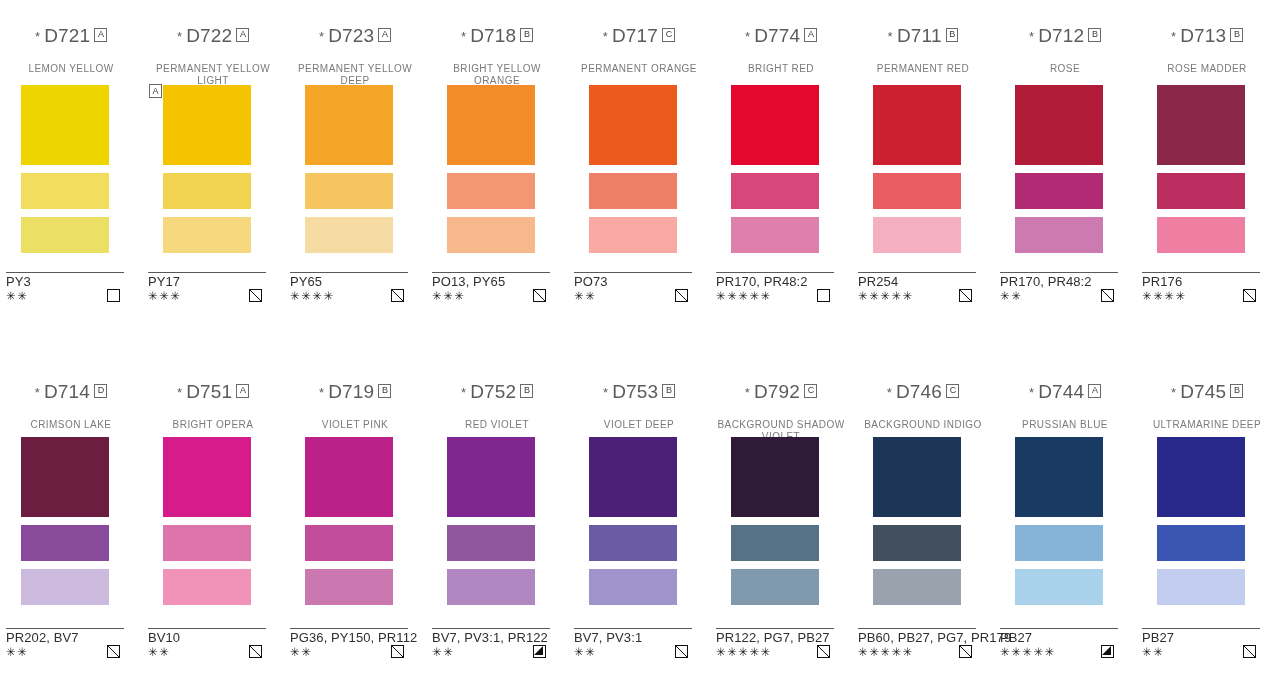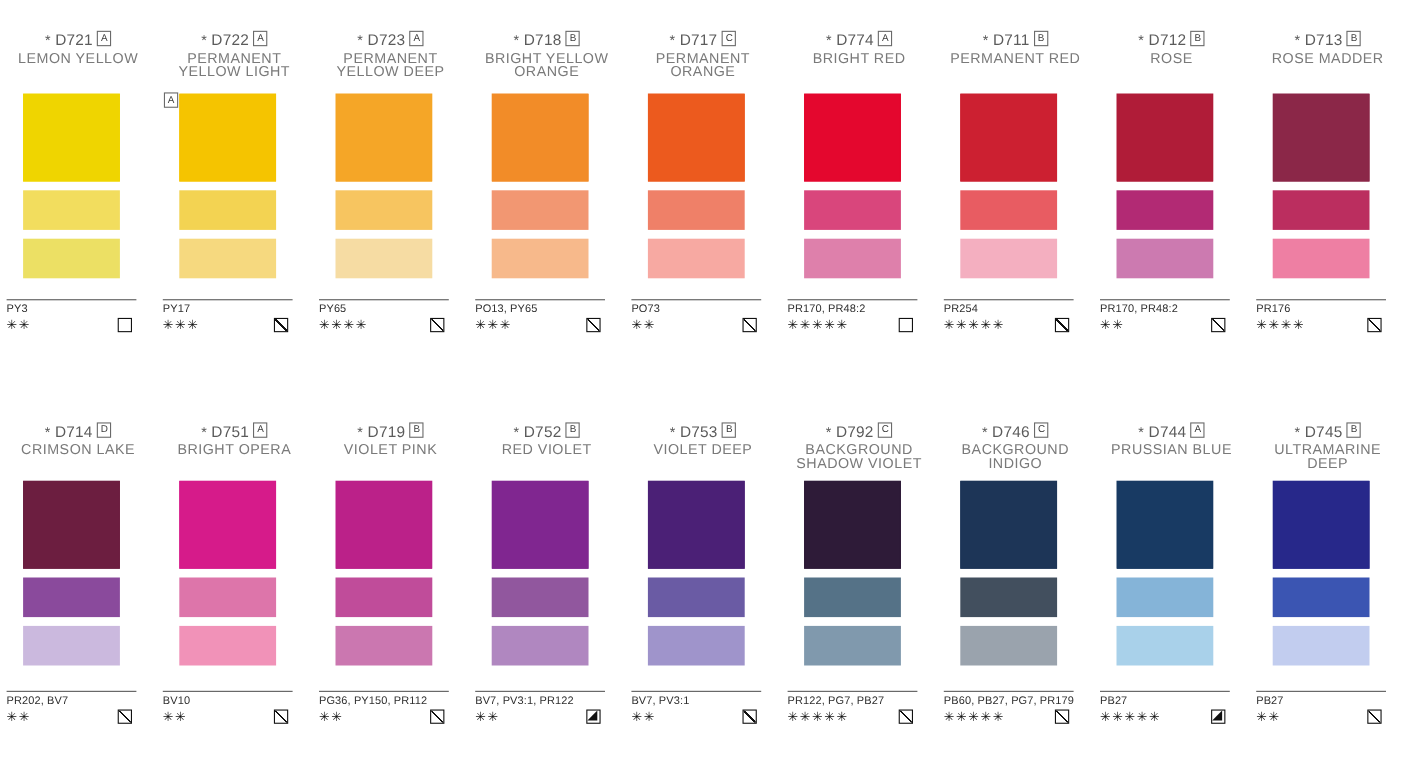--- a/index.html
+++ b/index.html
@@ -49,35 +49,35 @@
     align-items: center;
     justify-content: center;
     gap: 4px;
   }
   .star-mark {
     font-size: 13px;
     color: #5b5b5b;
     position: relative;
     top: 1px;
   }
-  .code-text { font-size: 14px; }
+  .code-text { font-size: 19px; }
   .series-badge {
     display: inline-block;
     border: 1px solid #6a6a6a;
     font-size: 9px;
     line-height: 9px;
     padding: 1.5px 2px 1.5px 2.5px;
     color: #3d3d3d;
     position: relative;
     top: -1px;
     font-family: "Liberation Sans", sans-serif;
   }
   .name-line {
-    margin-top: 2px;
-    font-size: 13px;
+    margin-top: 18px;
+    font-size: 10px;
     letter-spacing: .45px;
     color: #7a7a7a;
     line-height: 11.5px;
     min-height: 23px;
     padding: 0 4px;
     text-transform: uppercase;
   }
 
   
   .swatch-stack {
@@ -119,21 +119,21 @@
   }
   .row-1 .card-foot { top: 246px; }
   .row-2 .card-foot { top: 246px; }
 
   .foot-rule {
     border-top: 1.3px solid #595959;
     width: 100%;
     margin-bottom: 3px;
   }
   .pigment {
-    font-size: 10px;
+    font-size: 13px;
     color: #2f2f2f;
     letter-spacing: .1px;
     white-space: nowrap;
     line-height: 11px;
   }
   .foot-bottom {
     display: flex;
     align-items: center;
     justify-content: space-between;
     margin-top: 2px;

